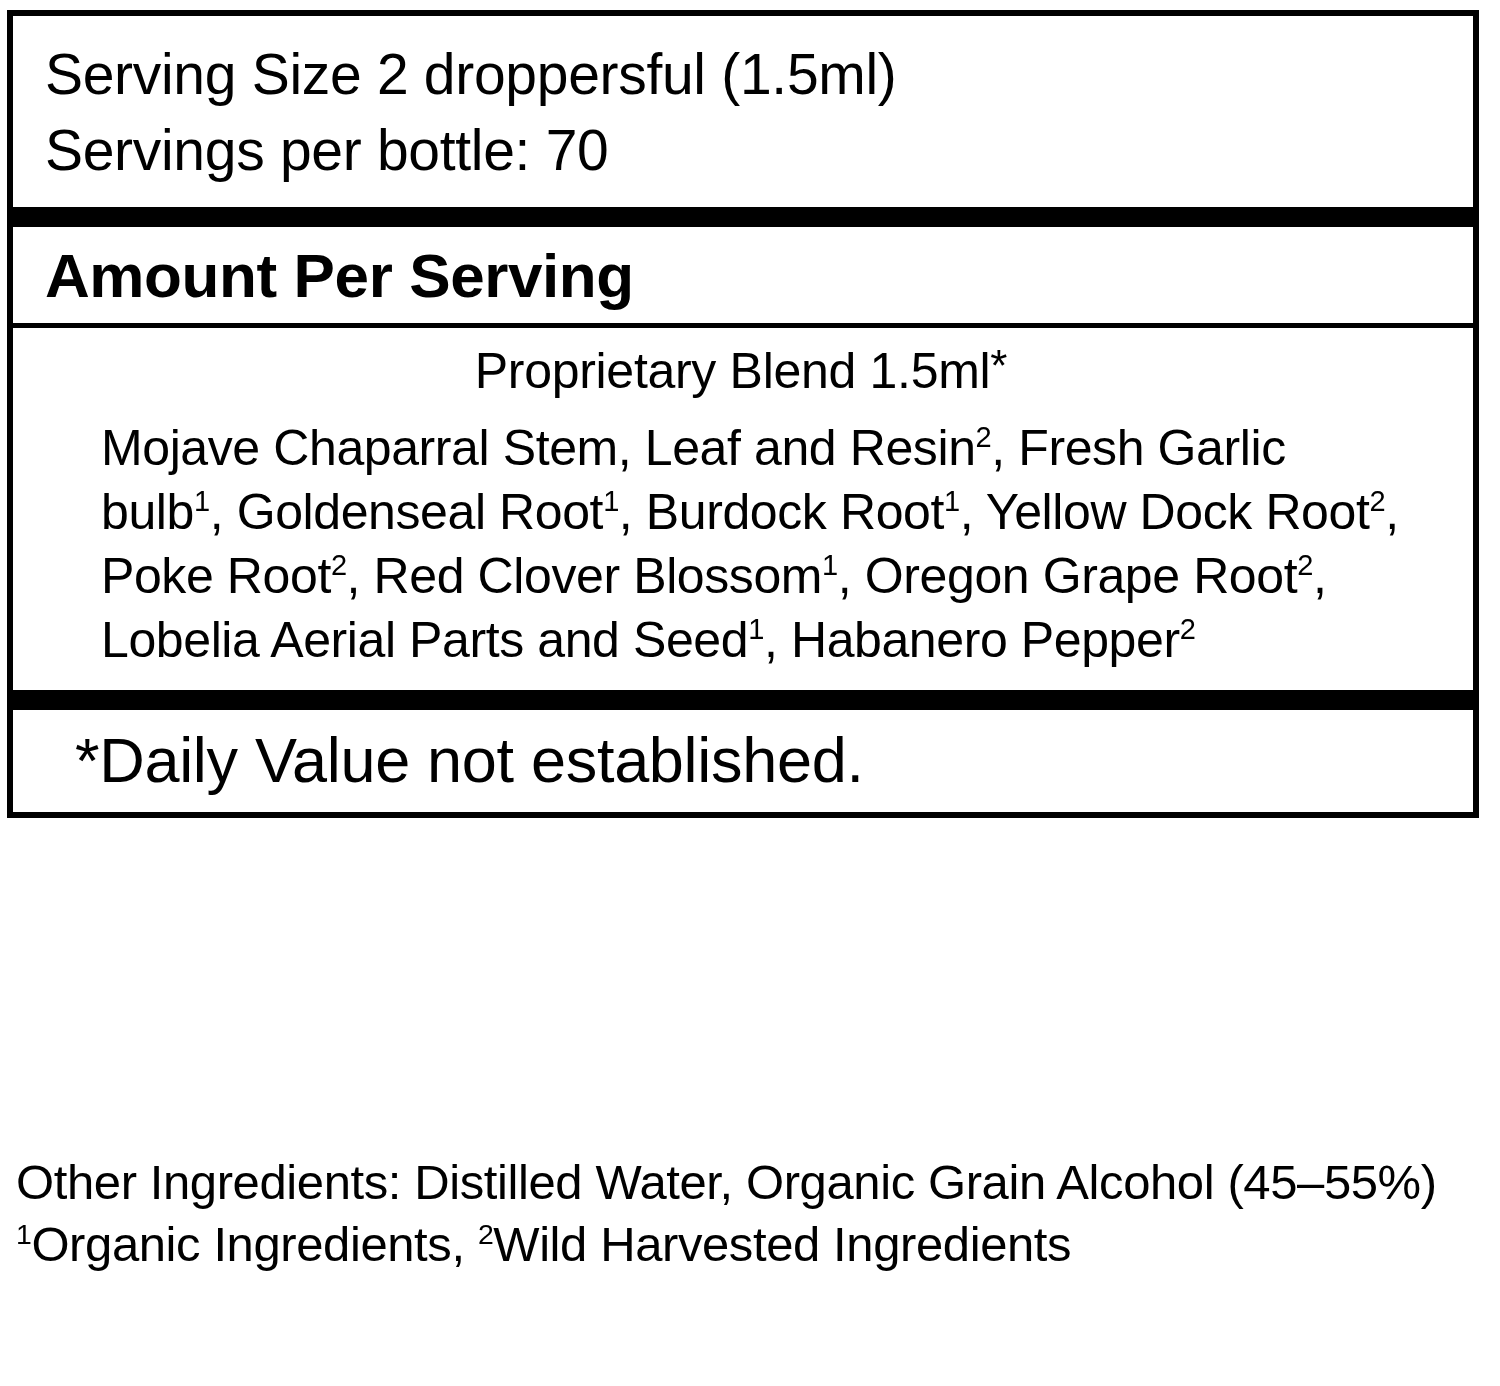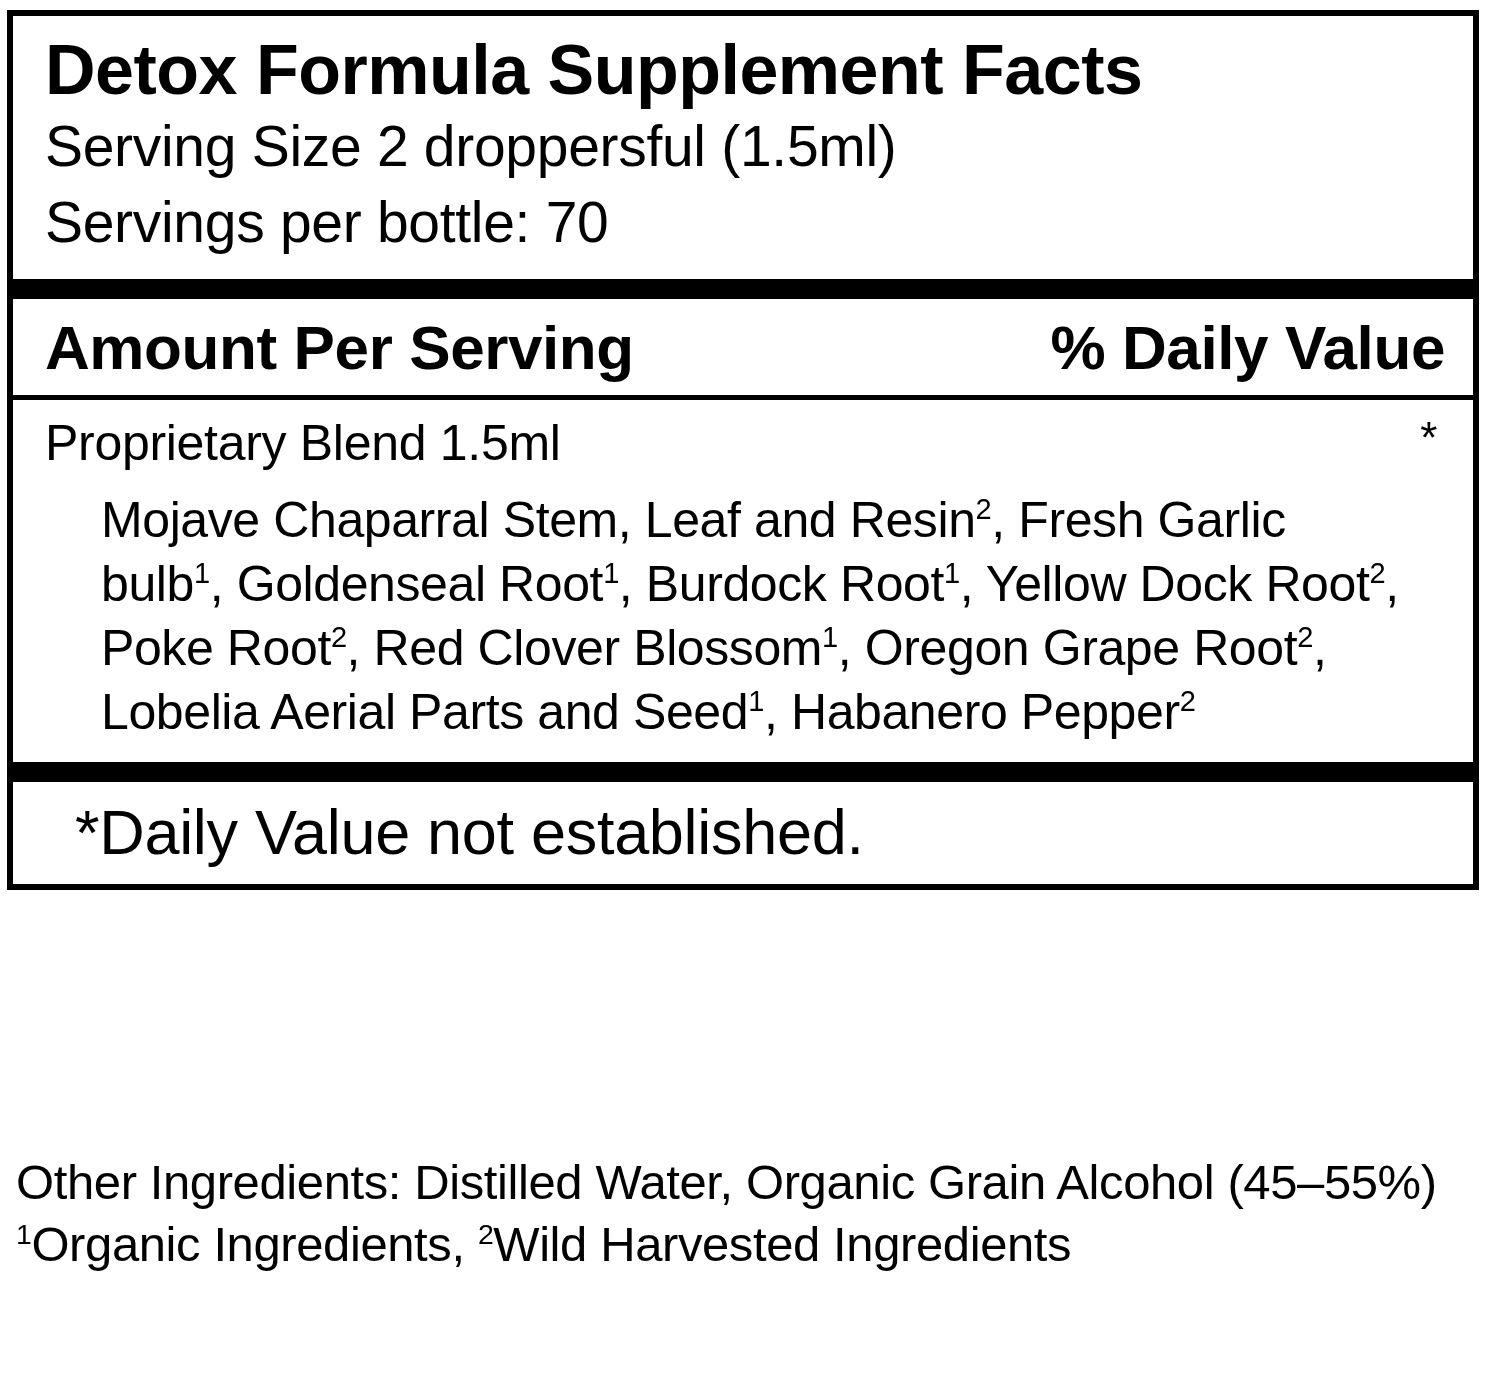--- a/index.html
+++ b/index.html
@@ -60,21 +60,21 @@
     padding: 13px 28px 12px 32px;
     font-size: 62px;
     font-weight: bold;
     letter-spacing: -0.4px;
   }
   .blend-block {
     padding: 14px 28px 18px 32px;
   }
   .blend-head {
     display: flex;
-    justify-content: space-between;
+    justify-content: center;
     align-items: flex-start;
     font-size: 50px;
     letter-spacing: -0.3px;
   }
   .blend-star {
     font-size: 44px;
     line-height: 0.8;
     padding-top: 6px;
     padding-right: 8px;
   }
@@ -115,30 +115,28 @@
   }
 </style>
 </head>
 <body>
 
 <div class="label">
 
   <div class="panel">
 
     <div class="head-block">
-      <div class="title">Detox Formula Supplement Facts</div>
       <div class="serving-line">Serving Size 2 droppersful (1.5ml)</div>
       <div class="serving-line">Servings per bottle:  70</div>
     </div>
 
     <div class="thick-rule"></div>
 
     <div class="amount-row">
       <span>Amount Per Serving</span>
-      <span>% Daily Value</span>
     </div>
 
     <div class="thin-rule"></div>
 
     <div class="blend-block">
       <div class="blend-head">
         <span>Proprietary Blend  1.5ml</span>
         <span class="blend-star">*</span>
       </div>
       <div class="ingredients">Mojave Chaparral Stem, Leaf and Resin<sup>2</sup>, Fresh Garlic bulb<sup>1</sup>, Goldenseal Root<sup>1</sup>, Burdock Root<sup>1</sup>, Yellow Dock Root<sup>2</sup>, Poke Root<sup>2</sup>, Red Clover Blossom<sup>1</sup>, Oregon Grape Root<sup>2</sup>, Lobelia Aerial Parts and Seed<sup>1</sup>, Habanero Pepper<sup>2</sup></div>

